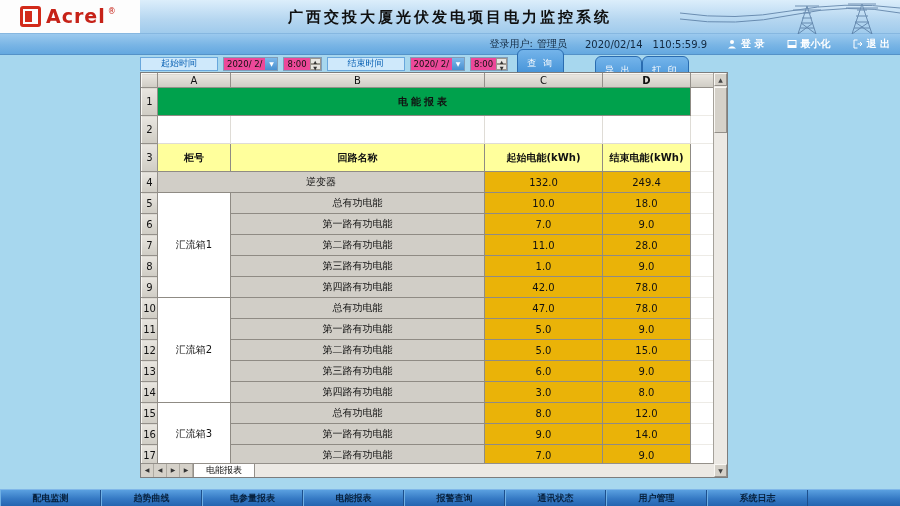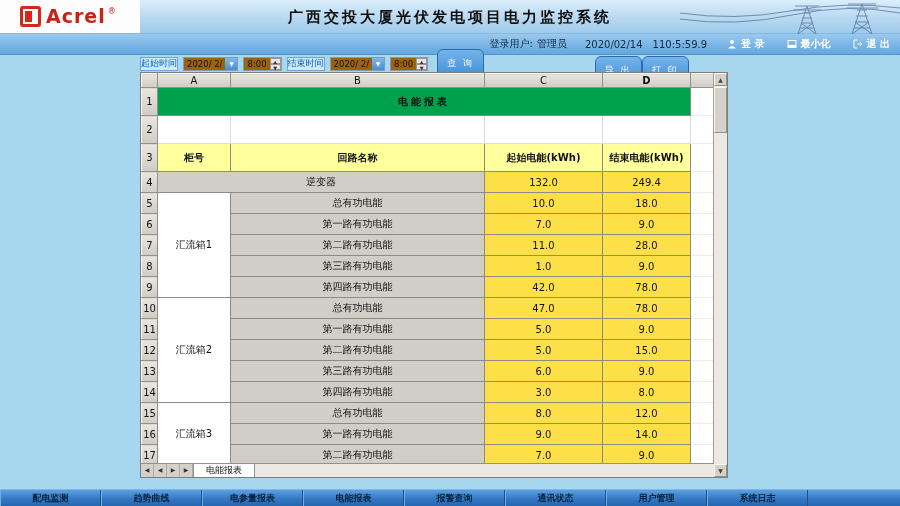--- a/index.html
+++ b/index.html
@@ -33,22 +33,22 @@
   .sb-time { margin-right:20px; }
   .sb-btn { display:flex; align-items:center; gap:4px; color:#ffffff; font-weight:bold;
             font-size:10px; cursor:default; }
   .sb-btn + .sb-btn { margin-left:22px; }
   .sb-btn:last-child { margin-right:10px; }
 
   
   .toolbar { position:absolute; left:140px; top:56px; width:588px; height:15px;
              display:flex; align-items:center; gap:5px; font-size:9px; }
   .tb-label { background:#cfe9fb; border:1px solid #68a7dc; color:#0a62b4;
-              height:14px; padding:0 0; display:flex; align-items:center; flex:none; }
-  .combo { background:#a16207; border:1px solid #7f9db9; height:14px;
+              height:14px; padding:0 20px; display:flex; align-items:center; flex:none; }
+  .combo { background:#ec4899; border:1px solid #7f9db9; height:14px;
            display:flex; align-items:center; flex:none; }
   .combo .val { padding:0 3px; font-size:8.5px; color:#111; white-space:nowrap; }
   .drop { width:12px; height:12px; background:linear-gradient(#7db8ea,#4890d0); color:#fff;
           font-size:6px; display:flex; align-items:center; justify-content:center; flex:none; }
   .spinner { display:flex; flex-direction:column; width:11px; height:12px; flex:none; }
   .spinner i { font-style:normal; font-size:5px; line-height:6px; text-align:center;
                background:#e8e6e2; border:1px solid #9b978f; color:#333; height:6px; }
   .btn { background:linear-gradient(#74b4ea,#3f8fd6); border:1px solid #2a6cb0; color:#fff;
          height:29px; padding:0 9px; font-size:9px; display:flex; align-items:center;
          border-radius:6px; flex:none; letter-spacing:2px; }
@@ -67,21 +67,21 @@
   tr.h21 td { height:21px; }
   .hd, .rn { background:linear-gradient(180deg,#e9e6e0,#cfccc4); font-size:9px; color:#222;
              border:1px solid #94908a; border-top-color:#faf8f4; border-left-color:#faf8f4; }
   .hd-active { font-weight:bold; }
   .banner { background:#00a14c; color:#fff; font-weight:bold; font-size:12.5px;
             letter-spacing:3px; border:1px solid #8f8b84; }
   .empty  { background:#fff; border:1px solid #dfdcd6; }
   .yellow { background:#ffff9c; font-weight:bold; border:1px solid #8f8b84; }
   .gname  { background:#d1cec7; border:1px solid #8f8b84; }
   .gcab   { background:#fff; border:1px solid #8f8b84; }
-  .gval   { background:#fde047; color:#1c1ccc; border:1px solid #8f8b84; }
+  .gval   { background:#eab308; color:#1c1ccc; border:1px solid #8f8b84; }
   .fill   { background:#fff; border:none; border-left:1px solid #c9c6bf; border-bottom:1px solid #edebe6; }
 
   .vscroll { position:absolute; right:0; top:0; width:14px; height:100%;
              background:#ece9e4; border-left:1px solid #a5a19a;
              display:flex; flex-direction:column; }
   .sbtn { height:13px; background:#d5d1c9; border:1px solid #94908a;
           border-top-color:#faf8f4; border-left-color:#faf8f4;
           font-size:6px; line-height:11px; text-align:center; color:#444; flex:none; }
   .sthumb { height:46px; margin-top:1px; background:#d5d1c9; border:1px solid #94908a;
             border-top-color:#faf8f4; border-left-color:#faf8f4; flex:none; }

